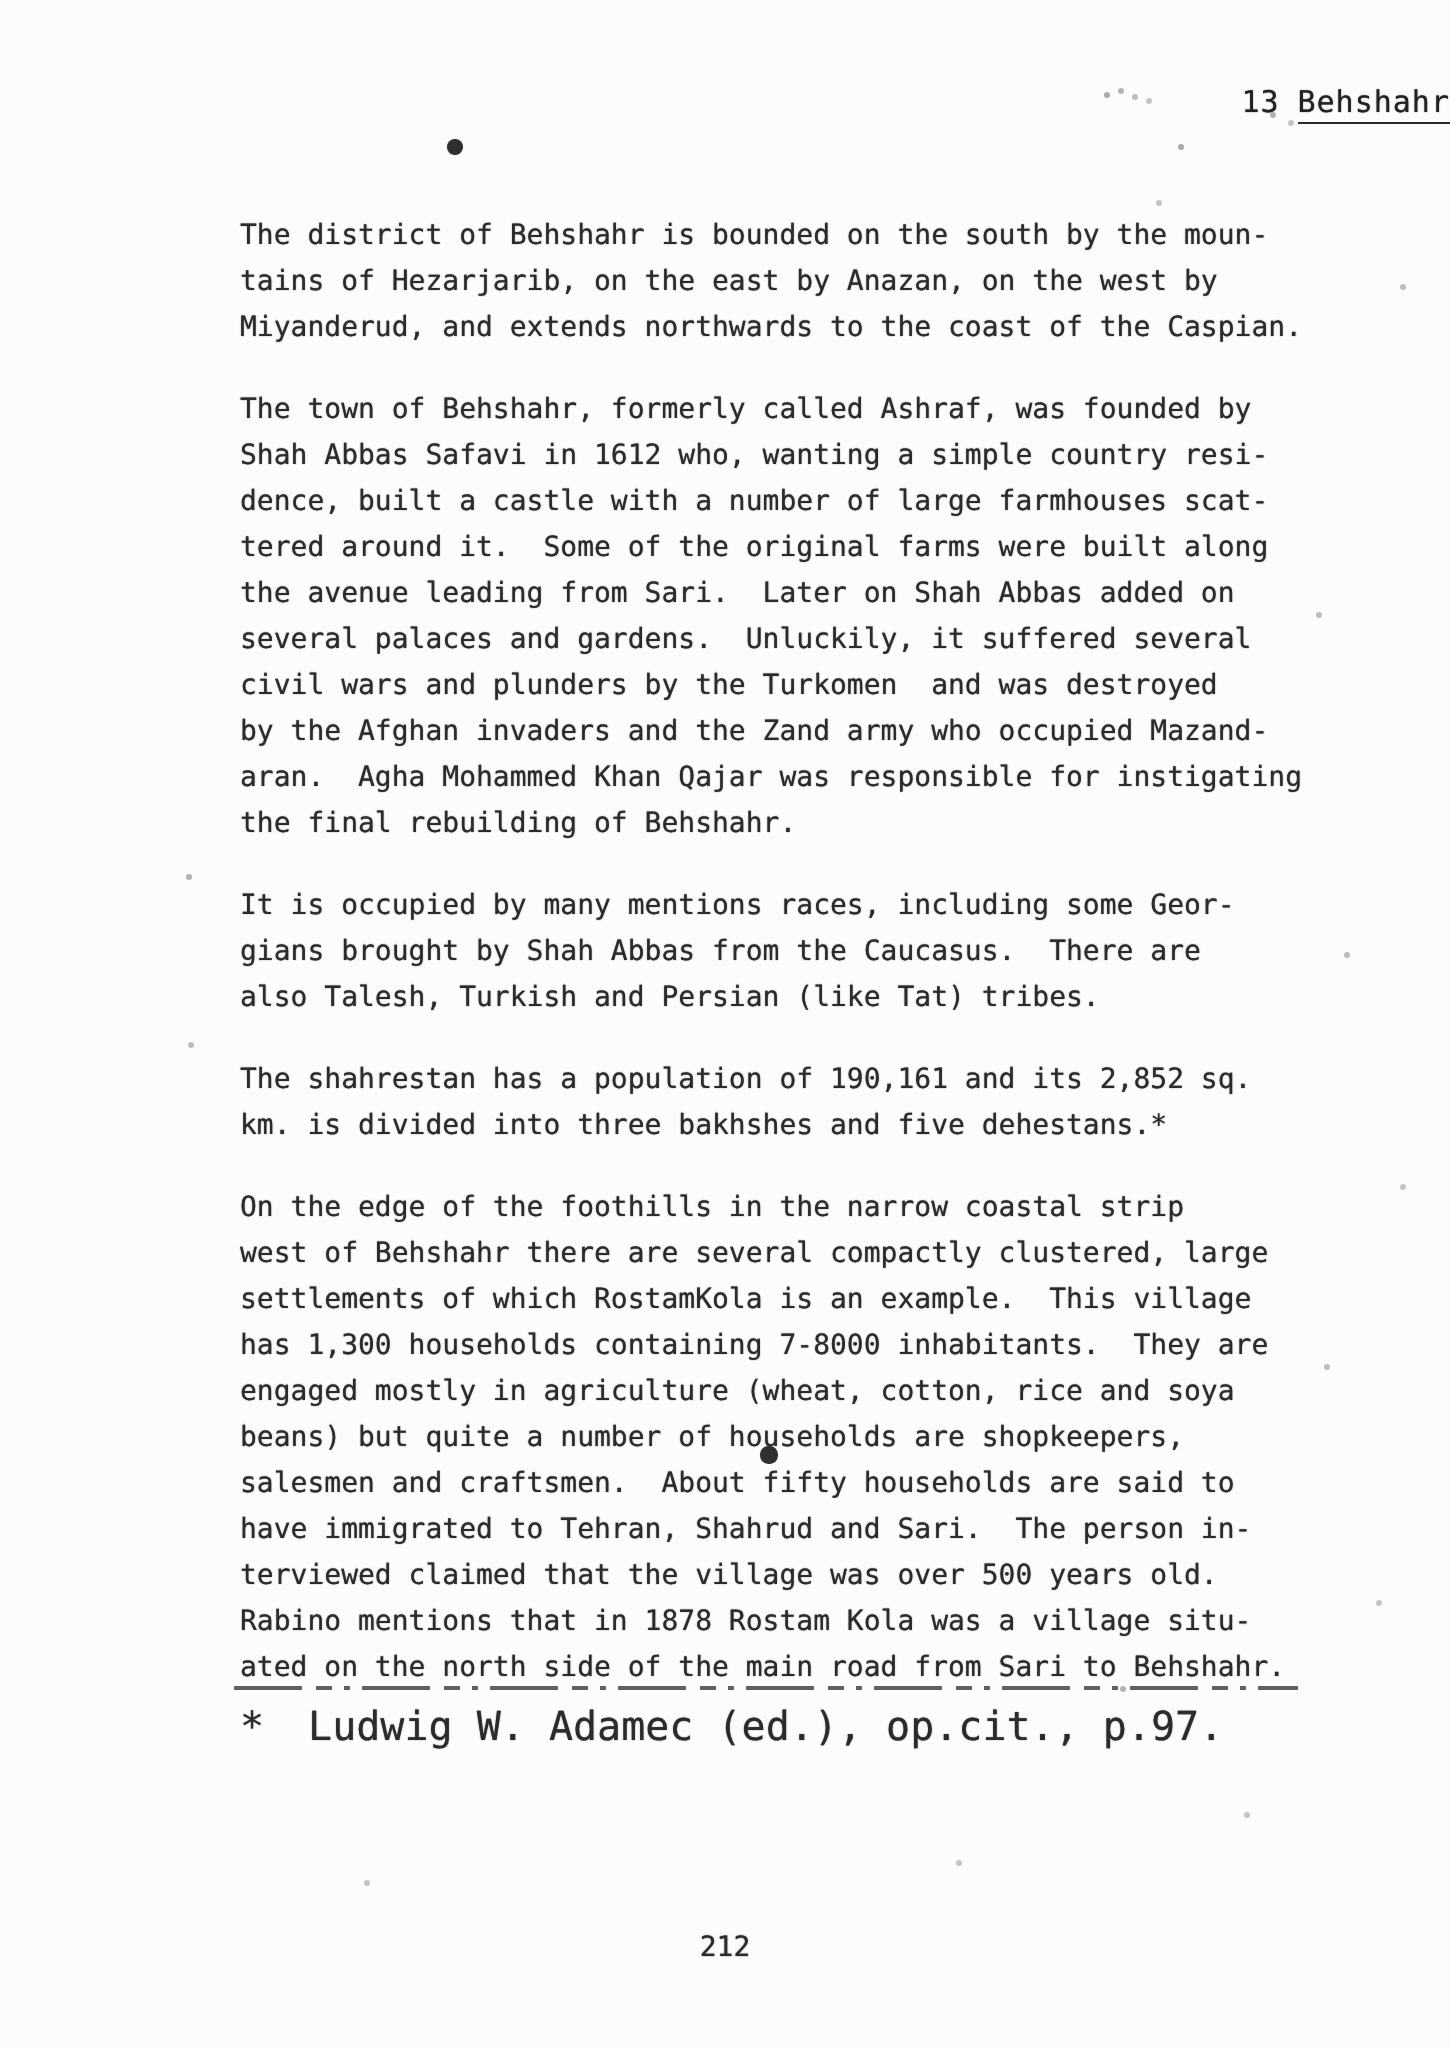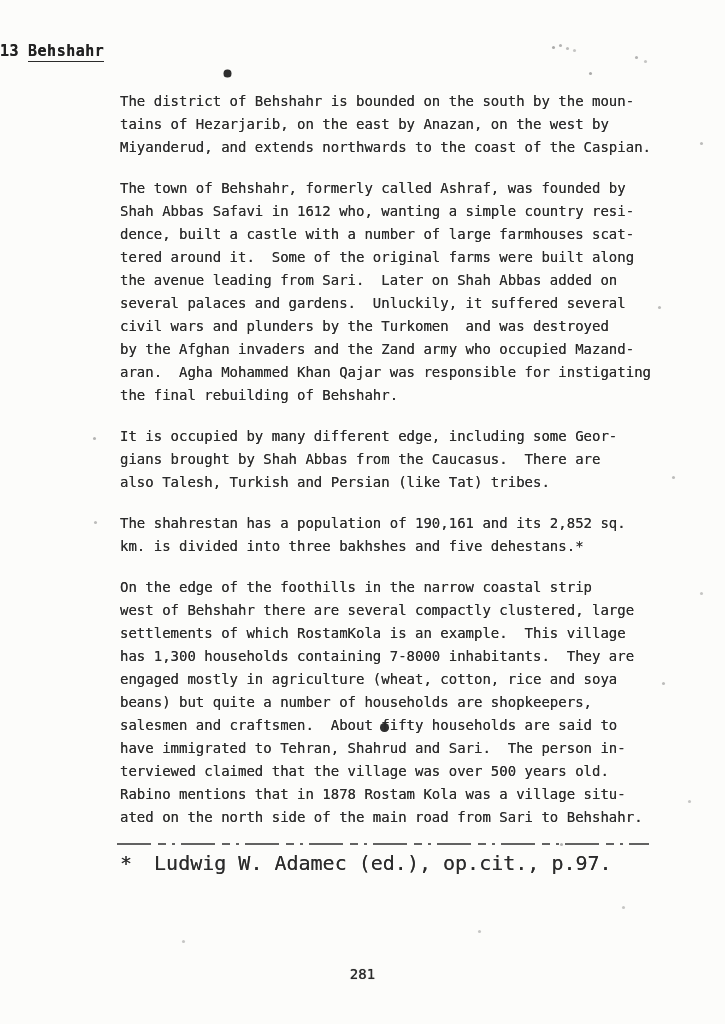--- a/index.html
+++ b/index.html
@@ -15,36 +15,36 @@
     overflow: hidden;
     font-family: "DejaVu Sans Mono", "Liberation Mono", monospace;
     color: #2b2b2b;
     filter: blur(0.25px);
   }
   .heading {
     position: absolute;
     top: 42px;
     left: 0;
     width: 100%;
-    text-align: left;
+    text-align: right;
     font-size: 15px;
-    font-weight: bold;
+    font-weight: normal;
     margin: 0;
     letter-spacing: 0.5px;
     color: #222;
     text-shadow: 0 0 0.6px rgba(20,20,20,0.8);
   }
   .heading .chapter-number { margin-right: 9px; }
   .heading .underlined {
     border-bottom: 1.5px solid #2b2b2b;
     padding-bottom: 1px;
   }
   .body-text {
     position: absolute;
-    top: 90px;
+    top: 107px;
     left: 120px;
     width: 545px;
     font-size: 14px;
     line-height: 23px;
     text-shadow: 0 0 0.6px rgba(30,30,30,0.75);
   }
   .body-text p {
     margin: 0 0 18px 0;
     white-space: pre-wrap;
   }
@@ -131,21 +131,21 @@
     <p>The town of Behshahr, formerly called Ashraf, was founded by
 Shah Abbas Safavi in 1612 who, wanting a simple country resi-
 dence, built a castle with a number of large farmhouses scat-
 tered around it.  Some of the original farms were built along
 the avenue leading from Sari.  Later on Shah Abbas added on
 several palaces and gardens.  Unluckily, it suffered several
 civil wars and plunders by the Turkomen  and was destroyed
 by the Afghan invaders and the Zand army who occupied Mazand-
 aran.  Agha Mohammed Khan Qajar was responsible for instigating
 the final rebuilding of Behshahr.</p>
-    <p>It is occupied by many different edge, including some Geor-
+    <p>It is occupied by many mentions races, including some Geor-
 gians brought by Shah Abbas from the Caucasus.  There are
 also Talesh, Turkish and Persian (like Tat) tribes.</p>
     <p>The shahrestan has a population of 190,161 and its 2,852 sq.
 km. is divided into three bakhshes and five dehestans.*</p>
     <p>On the edge of the foothills in the narrow coastal strip
 west of Behshahr there are several compactly clustered, large
 settlements of which RostamKola is an example.  This village
 has 1,300 households containing 7-8000 inhabitants.  They are
 engaged mostly in agriculture (wheat, cotton, rice and soya
 beans) but quite a number of households are shopkeepers,
@@ -155,15 +155,15 @@
 Rabino mentions that in 1878 Rostam Kola was a village situ-
 ated on the north side of the main road from Sari to Behshahr.</p>
   </div>
 
   <div class="footnote-rule"></div>
 
   <div class="footnote">
     <span class="marker">*</span><span>Ludwig W. Adamec (ed.), op.cit., p.97.</span>
   </div>
 
-  <div class="page-number">281</div>
+  <div class="page-number">212</div>
 
 </div>
 
 </body></html>

